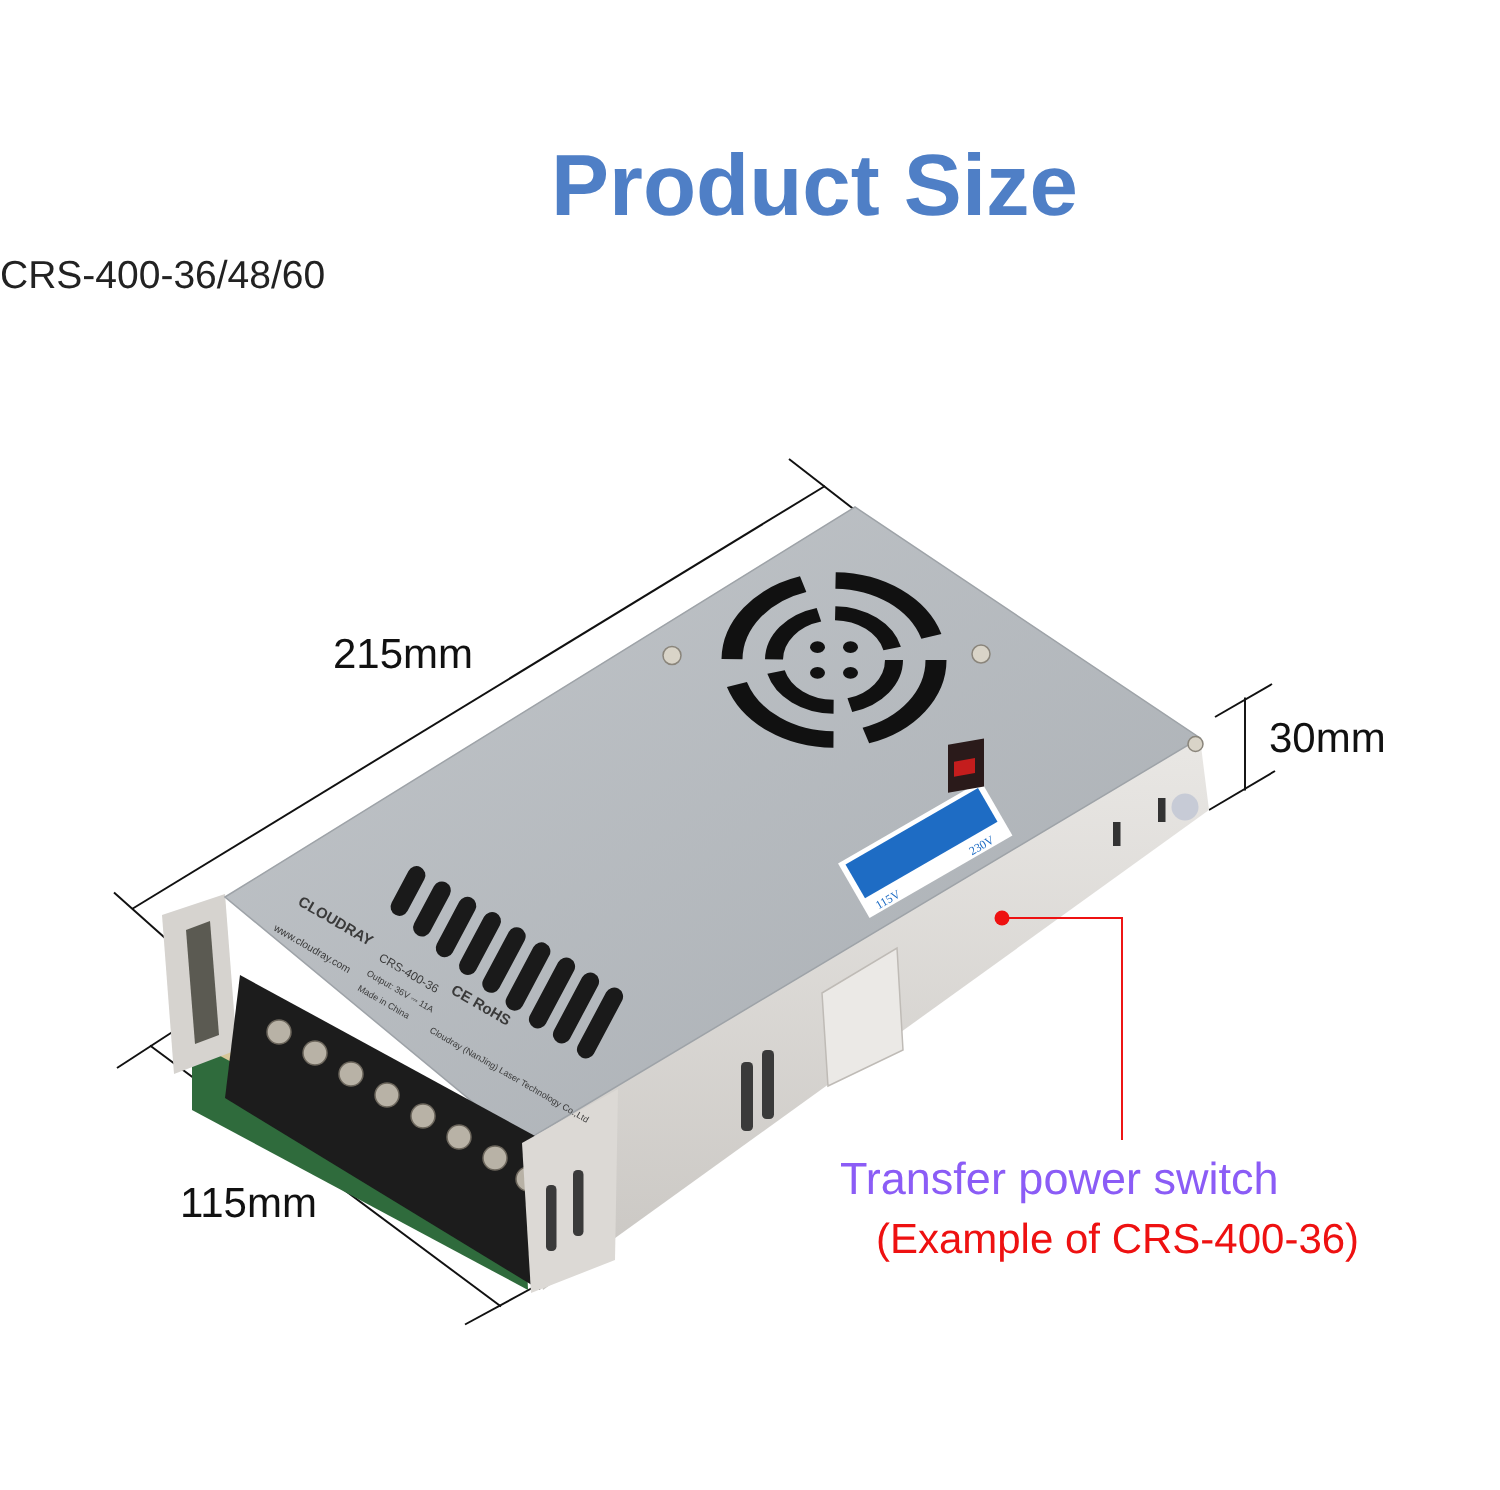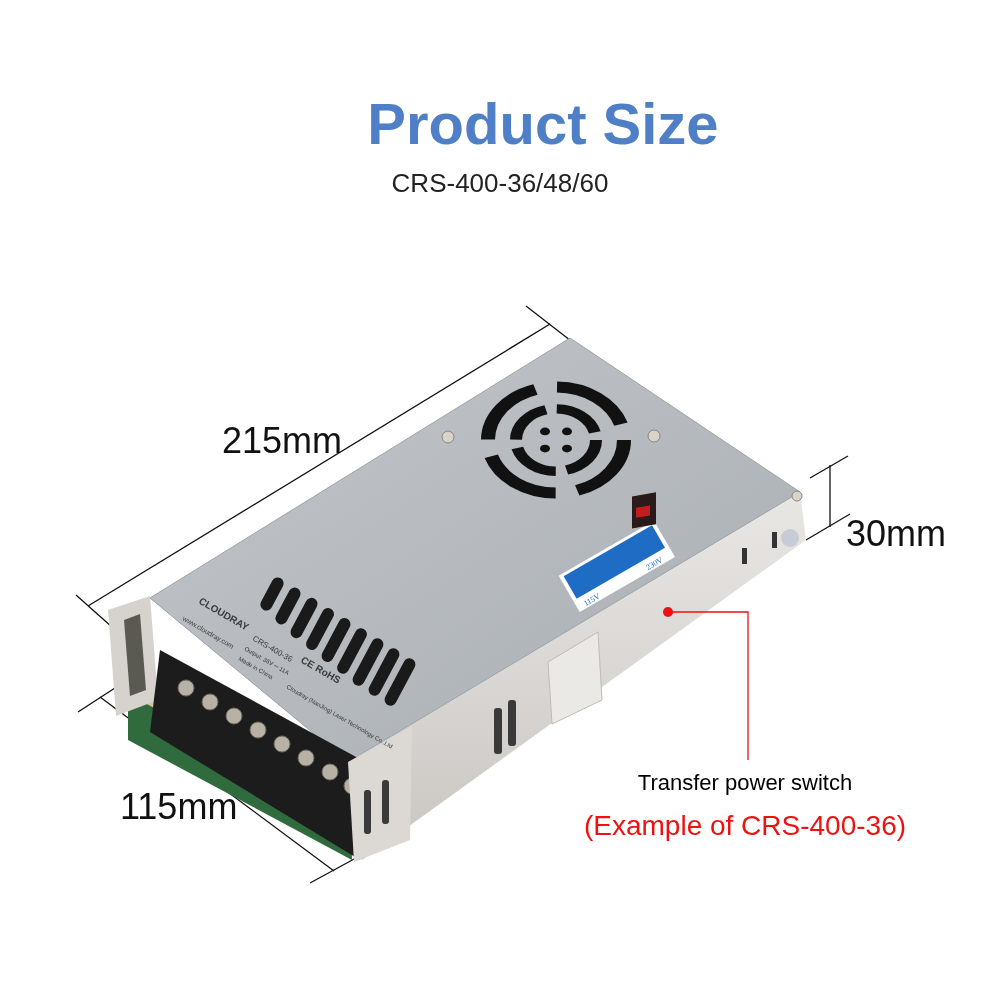--- a/index.html
+++ b/index.html
@@ -1,20 +1,20 @@
 <!DOCTYPE html>
 <html><head>
 <meta charset="utf-8">
 <style>
   html,body{margin:0;padding:0;background:#ffffff;}
   body{width:1000px;height:993px;position:relative;overflow:hidden;font-family:"Liberation Sans","DejaVu Sans",sans-serif;}
   .title{position:absolute;left:0;width:1000px;top:90px;text-align:center;font-size:58px;font-weight:bold;color:#4f7fc6;letter-spacing:0px;margin-left:43px;}
-  .subtitle{position:absolute;left:0;width:1000px;top:168px;text-align:center;font-size:26px;color:#222;}
-  .dim{position:absolute;font-size:36px;color:#111;}
-  .callout1{position:absolute;left:560px;top:770px;width:370px;text-align:center;font-size:22px;color:#000000;}
+  .subtitle{position:absolute;left:0;width:1000px;top:168px;text-align:left;font-size:26px;color:#222;}
+  .dim{position:absolute;font-size:28px;color:#111;}
+  .callout1{position:absolute;left:560px;top:770px;width:370px;font-size:30px;color:#8b5cf6;}
   .callout2{position:absolute;left:540px;top:810px;width:410px;text-align:center;font-size:28px;color:#ee1111;}
   svg{position:absolute;left:0;top:0;}
 </style>
 </head>
 <body>
 
 <div class="title">Product Size</div>
 <div class="subtitle">CRS-400-36/48/60</div>
 
 <svg width="1000" height="993" viewBox="0 0 1000 993">
@@ -120,17 +120,17 @@
   </g>
 
   <rect x="632" y="608" width="24" height="32" fill="#2a1a1a" transform="skewY(-10)"></rect>
   <rect x="636" y="620" width="14" height="10" fill="#c41d1d" transform="skewY(-10)"></rect>
 
   <circle cx="668" cy="612" r="5" fill="#ee1111"></circle>
   <polyline points="668,612 748,612 748,760" fill="none" stroke="#ee1111" stroke-width="1.3"></polyline>
 </svg>
 
 <div class="dim" style="left:222px;top:420px;">215mm</div>
-<div class="dim" style="left:846px;top:476px;margin-top:37px;">30mm</div>
+<div class="dim" style="left:846px;top:476px;">30mm</div>
 <div class="dim" style="left:120px;top:786px;">115mm</div>
 
 <div class="callout1">Transfer power switch</div>
 <div class="callout2">(Example of CRS-400-36)</div>
 
 </body></html>

